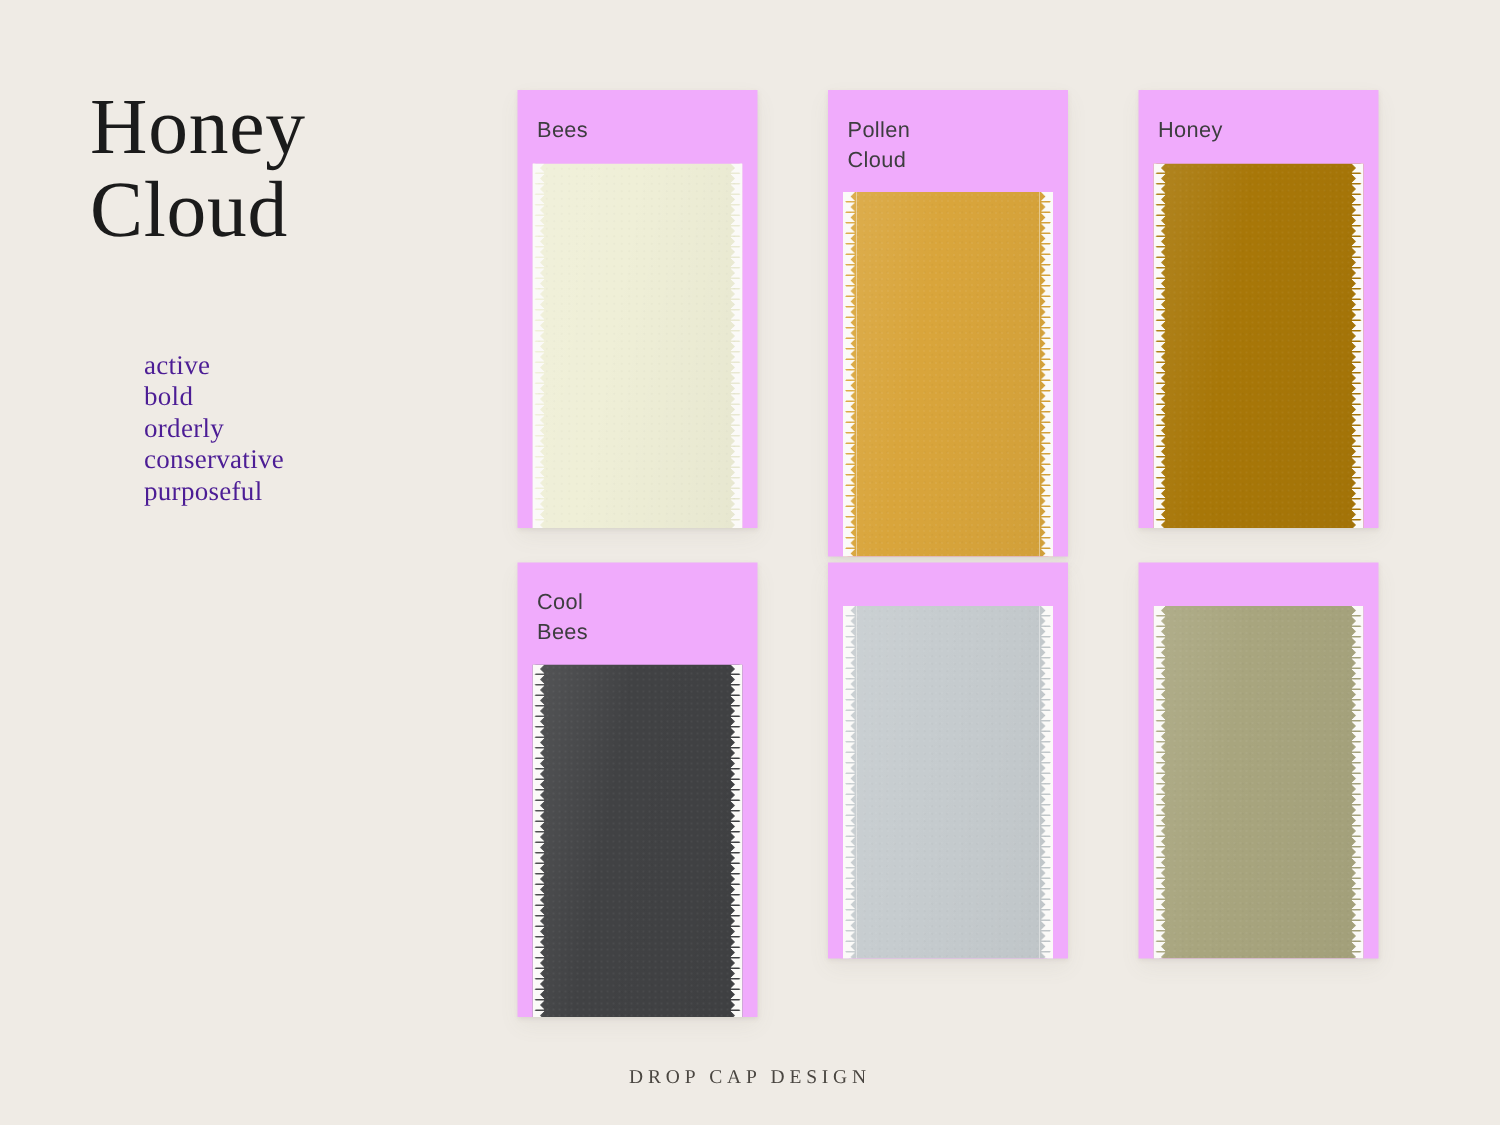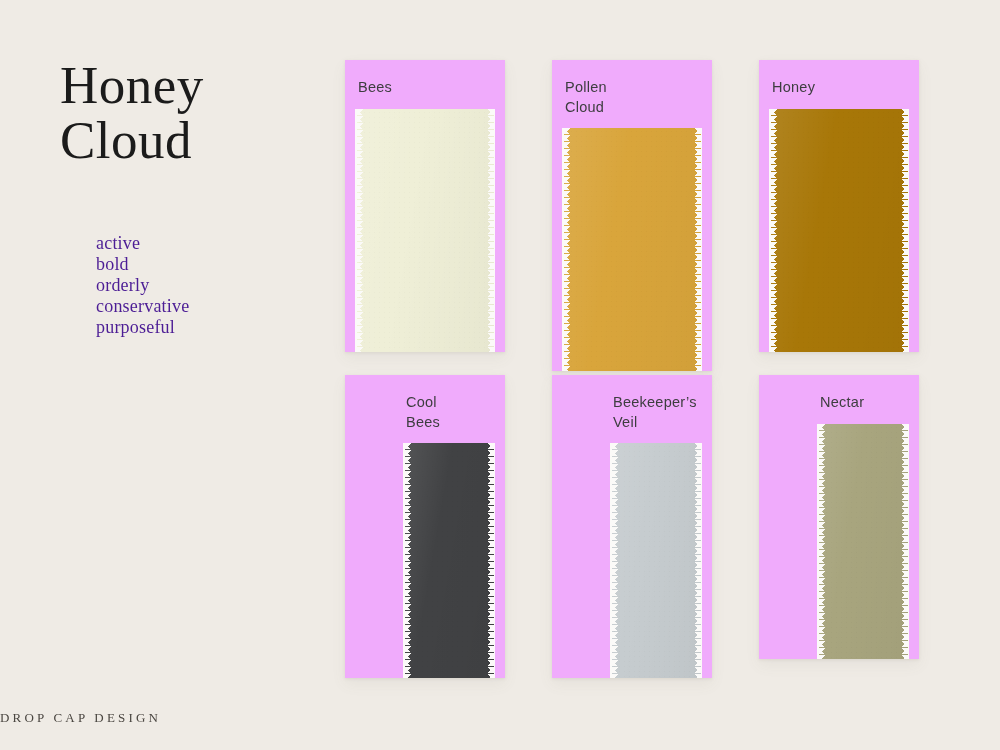--- a/index.html
+++ b/index.html
@@ -40,21 +40,21 @@
   
   .grid { position:absolute; left:345px; top:60px; width:612px; }
 
   .card {
     position:absolute;
     width:160px;
     background:#f0abfc;
     box-shadow:0 1px 3px rgba(120,110,95,0.13), 0 6px 14px rgba(120,110,95,0.07);
   }
   .card.r0 { top:0; }
-  .card.r1 { top:315px;padding-left:48px; }
+  .card.r1 { top:315px; }
   .card.c0 { left:0; }
   .card.c1 { left:207px; }
   .card.c2 { left:414px; }
 
   .card-inner { padding:18px 0 0 0; }
 
   .swatch-label {
     font-family:"Liberation Sans", sans-serif;
     font-weight:300;
     font-size:14.5px;
@@ -98,21 +98,21 @@
     pointer-events:none;
   }
   .sheen {
     position:absolute; inset:0; pointer-events:none;
     background:linear-gradient(100deg, rgba(255,255,255,0.10) 0%, rgba(255,255,255,0) 38%, rgba(0,0,0,0.035) 100%);
   }
 
   
   .footer {
     position:absolute; left:0; right:0; top:710px;
-    text-align:left;
+    text-align:center;
     font-family:"Liberation Serif", serif;
     font-size:13px;
     letter-spacing:3.2px;
     color:#4a4641;
   }
 </style>
 </head>
 <body>
 
 <div id="stage">
@@ -191,38 +191,33 @@
           <div class="grain"></div>
           <div class="sheen"></div>
           <div class="notch left" style="background-image: linear-gradient(135deg, rgb(251, 250, 248) 50%, transparent 50%), linear-gradient(45deg, rgb(251, 250, 248) 50%, transparent 50%); background-size: 9px 7px, 9px 7px; background-position: 0px 0px, 0px 6px;"></div>
           <div class="notch right" style="background-image: linear-gradient(-135deg, rgb(251, 250, 248) 50%, transparent 50%), linear-gradient(-45deg, rgb(251, 250, 248) 50%, transparent 50%); background-size: 9px 7px, 9px 7px; background-position: 0px 0px, 0px 6px;"></div>
         </div>
       </div>
     </div>
 
     <div class="card r1 c1">
       <div class="card-inner">
-        <div class="swatch-label">
-          <span>Beekeeper’s</span>
-          <span>Veil</span>
-        </div>
         <div class="swatch-wrap">
           <div class="swatch-body" style="background: rgb(198, 204, 207);"></div>
           <div class="grain"></div>
           <div class="sheen"></div>
           <div class="notch left" style="background-image: linear-gradient(135deg, rgb(251, 250, 248) 50%, transparent 50%), linear-gradient(45deg, rgb(251, 250, 248) 50%, transparent 50%); background-size: 9px 7px, 9px 7px; background-position: 0px 0px, 0px 6px;"></div>
           <div class="notch right" style="background-image: linear-gradient(-135deg, rgb(251, 250, 248) 50%, transparent 50%), linear-gradient(-45deg, rgb(251, 250, 248) 50%, transparent 50%); background-size: 9px 7px, 9px 7px; background-position: 0px 0px, 0px 6px;"></div>
         </div>
       </div>
     </div>
 
     <div class="card r1 c2">
       <div class="card-inner">
         <div class="swatch-label">
-          <span>Nectar</span>
         </div>
         <div class="swatch-wrap">
           <div class="swatch-body" style="background: rgb(168, 165, 126);"></div>
           <div class="grain"></div>
           <div class="sheen"></div>
           <div class="notch left" style="background-image: linear-gradient(135deg, rgb(251, 250, 248) 50%, transparent 50%), linear-gradient(45deg, rgb(251, 250, 248) 50%, transparent 50%); background-size: 9px 7px, 9px 7px; background-position: 0px 0px, 0px 6px;"></div>
           <div class="notch right" style="background-image: linear-gradient(-135deg, rgb(251, 250, 248) 50%, transparent 50%), linear-gradient(-45deg, rgb(251, 250, 248) 50%, transparent 50%); background-size: 9px 7px, 9px 7px; background-position: 0px 0px, 0px 6px;"></div>
         </div>
       </div>
     </div>

